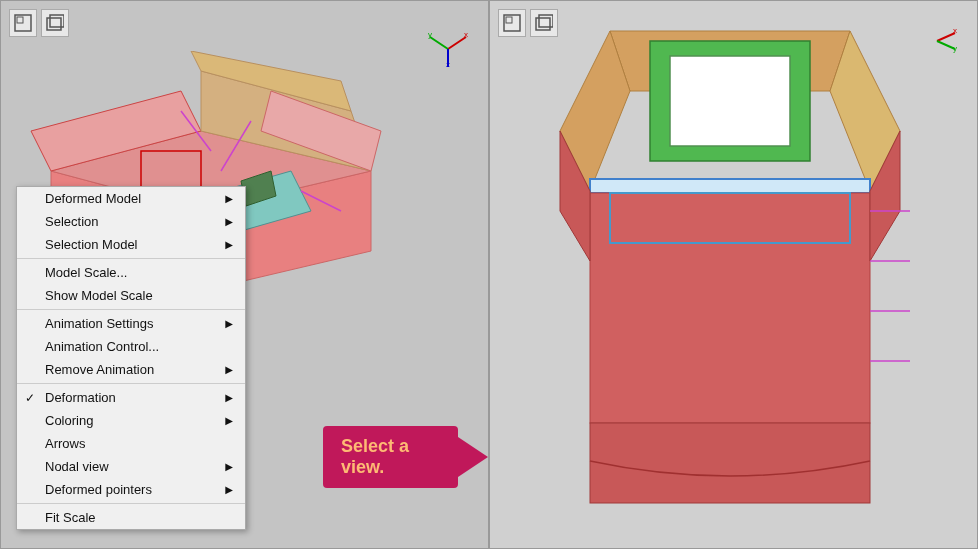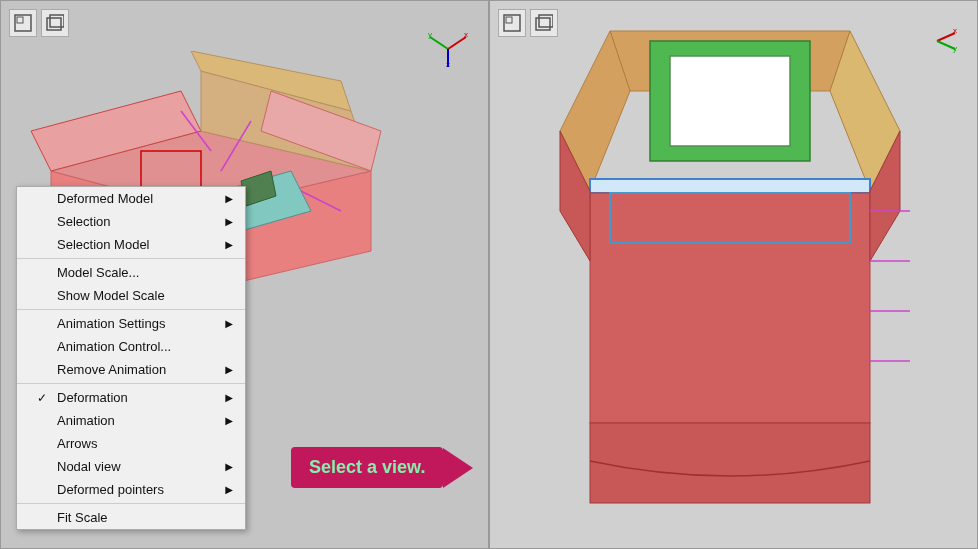--- a/index.html
+++ b/index.html
@@ -87,21 +87,20 @@
     }
     .menu-item {
       padding: 4px 12px 4px 28px;
       cursor: pointer;
       white-space: nowrap;
       display: flex;
       align-items: center;
       justify-content: space-between;
       color: #111;
       position: relative;
-      margin-left: 12px;
     }
     .menu-item.checked::before {
       content: '✓';
       position: absolute;
       left: 8px;
       font-size: 12px;
     }
     .menu-item .arrow {
       margin-left: 20px;
       font-size: 10px;
@@ -121,25 +120,26 @@
     .callout {
       position: absolute;
       bottom: 60px;
       left: 290px;
       display: flex;
       align-items: center;
       z-index: 50;
     }
     .callout-box {
       background: #c0185a;
-      color: #86efac;
+      color: #fdba74;
       font-size: 18px;
       font-weight: bold;
       padding: 10px 18px;
       border-radius: 4px;
+      margin-left: 32px;
     }
     .callout-arrow {
       width: 0;
       height: 0;
       border-top: 20px solid transparent;
       border-bottom: 20px solid transparent;
       border-left: 30px solid #c0185a;
     }
 
     
@@ -268,21 +268,21 @@
       <span class="arrow">▶</span>
     </div>
     <div class="menu-separator"></div>
 
     <div class="menu-item checked">
       <span>Deformation</span>
       <span class="arrow">▶</span>
     </div>
 
     <div class="menu-item">
-      <span>Animation</span>
+      <span>Coloring</span>
       <span class="arrow">▶</span>
     </div>
 
     <div class="menu-item">
       <span>Arrows</span>
     </div>
 
     <div class="menu-item">
       <span>Nodal view</span>
       <span class="arrow">▶</span>

